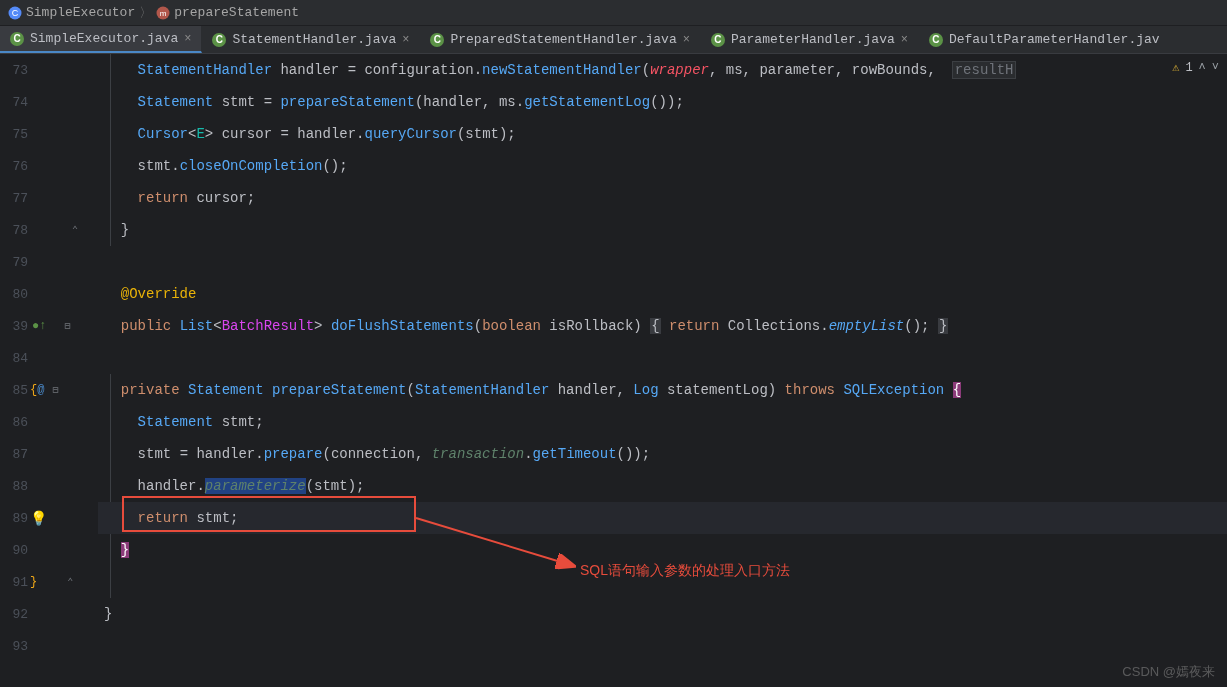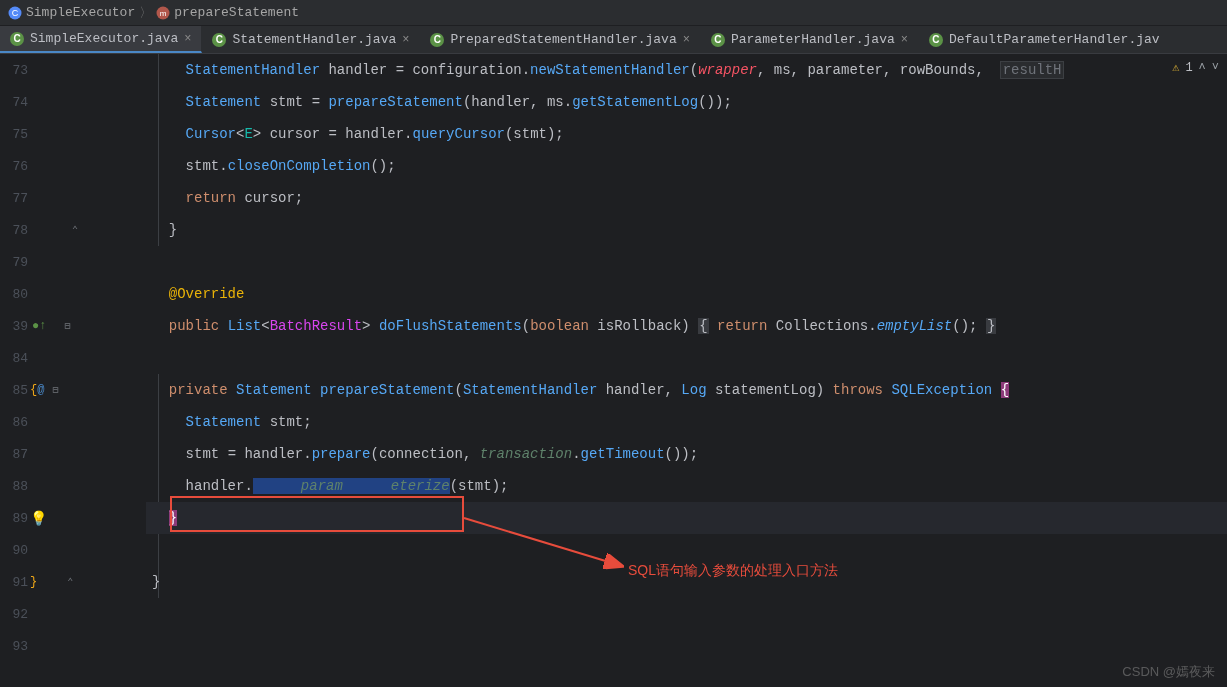--- a/index.html
+++ b/index.html
@@ -70,21 +70,20 @@
     position:relative;
   }
   .gutter-inner{ position:absolute; right:70px; top:0;}
   .icons-col { position:absolute; left:30px; top:0; width:60px; }
   .line-h { height:32px; display:flex; align-items:center; justify-content:flex-end;}
   .code {
     position:relative;
     flex:1;
     overflow:hidden;
     padding-left: 6px;
-    margin-left: 48px;
   }
   .code-line {
     height:32px;
     line-height:32px;
     white-space: pre;
     font-size:14px;
     position:relative;
   }
   
   .tk-kw { color:#CF8E6D; }
@@ -96,21 +95,21 @@
   .tk-ann { color:#eab308; }
   .tk-punc{ color:#BCBEC4;}
   .tk-gen { color:#16BAAC;}
   .tk-green{ color:#5F826B; font-style:italic;}
   .tk-greenfn{ color:#5F826B; font-style:italic;}
   .tk-muted{ color:#6F737A;}
   .hl-box { background:#393B40; padding:0 1px;}
   .hl-exec { background:#2a2c2f; outline:1px solid #3c3f43; padding:0 2px;}
   .pink-brace{ background:#8C3B7A; color:#fff;}
   .tk-teal{ color:#d946ef;}
-  .sel { background:#214283;padding-left:48px; }
+  .sel { background:#214283; }
   .line89-bg { position:absolute; left:0; right:0; height:32px; background:#26282E;}
   .red-box {
     position:absolute;border:2px solid #e74c3c;
     pointer-events:none;
   }
   .arrow {
     position:absolute;
     stroke:#e74c3c;fill:#e74c3c;
   }
   .annot {
@@ -261,20 +260,21 @@
         <div class="code-line">    <span class="tk-kw">return</span> <span class="tk-id">cursor</span><span class="tk-punc">;</span></div>
         <div class="code-line">  <span class="tk-punc">}</span></div>
         <div class="code-line"></div>
         <div class="code-line">  <span class="tk-ann">@Override</span></div>
         <div class="code-line">  <span class="tk-kw">public</span> <span class="tk-type">List</span><span class="tk-punc">&lt;</span><span class="tk-teal">BatchResult</span><span class="tk-punc">&gt;</span> <span class="tk-fn">doFlushStatements</span><span class="tk-punc">(</span><span class="tk-kw">boolean</span> <span class="tk-id">isRollback</span><span class="tk-punc">)</span> <span class="tk-punc hl-box">{</span> <span class="tk-kw">return</span> <span class="tk-id">Collections.</span><span class="tk-fnital">emptyList</span><span class="tk-punc">();</span> <span class="tk-punc hl-box">}</span></div>
         <div class="code-line"></div>
         <div class="code-line">  <span class="tk-kw">private</span> <span class="tk-type">Statement</span> <span class="tk-fn">prepareStatement</span><span class="tk-punc">(</span><span class="tk-type">StatementHandler</span> <span class="tk-id">handler</span><span class="tk-punc">,</span> <span class="tk-type">Log</span> <span class="tk-id">statementLog</span><span class="tk-punc">)</span> <span class="tk-kw">throws</span> <span class="tk-type">SQLException</span> <span class="pink-brace">{</span></div>
         <div class="code-line">    <span class="tk-type">Statement</span> <span class="tk-id">stmt</span><span class="tk-punc">;</span></div>
         <div class="code-line">    <span class="tk-id">stmt</span> <span class="tk-punc">=</span> <span class="tk-id">handler.</span><span class="tk-fn">prepare</span><span class="tk-punc">(</span><span class="tk-id">connection</span><span class="tk-punc">,</span> <span class="tk-green">transaction</span><span class="tk-punc">.</span><span class="tk-fn">getTimeout</span><span class="tk-punc">());</span></div>
         <div class="code-line">    <span class="tk-id">handler</span><span class="tk-punc">.</span><span class="sel tk-greenfn">param</span><span class="sel tk-greenfn">eterize</span><span class="tk-punc">(</span><span class="tk-id">stmt</span><span class="tk-punc">);</span></div>
+        <div class="code-line">    <span class="tk-kw">return</span> <span class="tk-id">stmt</span><span class="tk-punc">;</span></div>
         <div class="code-line">  <span class="pink-brace">}</span></div>
         <div class="code-line"></div>
         <div class="code-line"><span class="tk-punc">}</span></div>
       </div>
 
     <div class="red-box" style="left:24px;top:442px;width:294px;height:36px"></div>
 
     <svg class="arrow" style="left:316px;top:462px" width="170" height="60">
       <defs>
           <marker id="ah" markerWidth="10" markerHeight="8" refX="9" refY="4" orient="auto">

